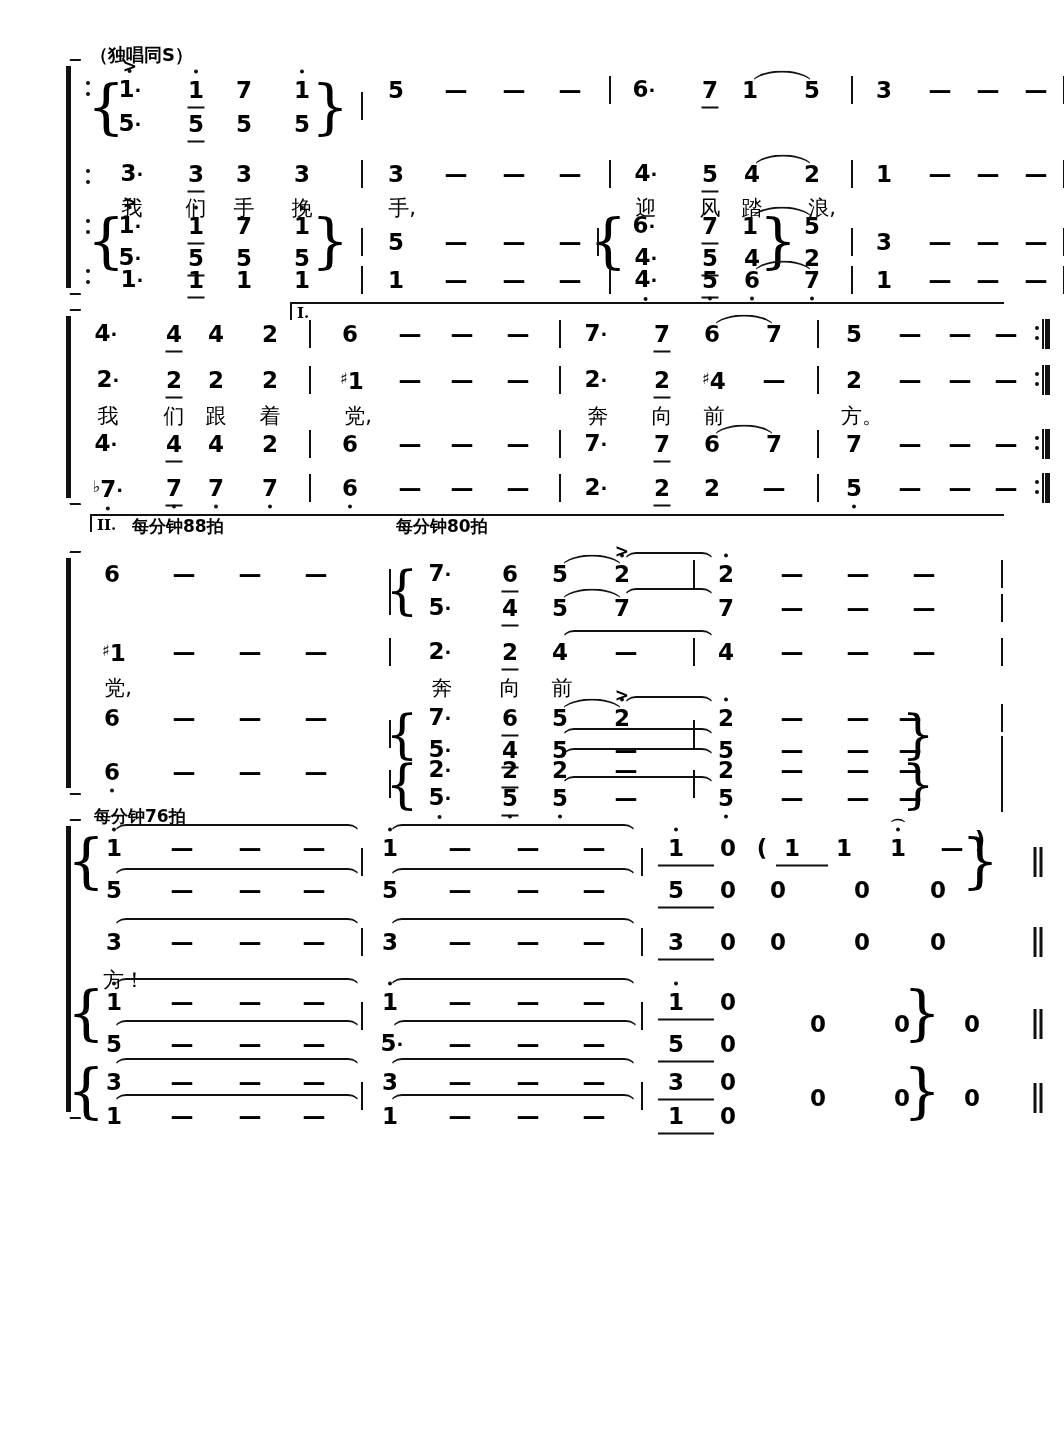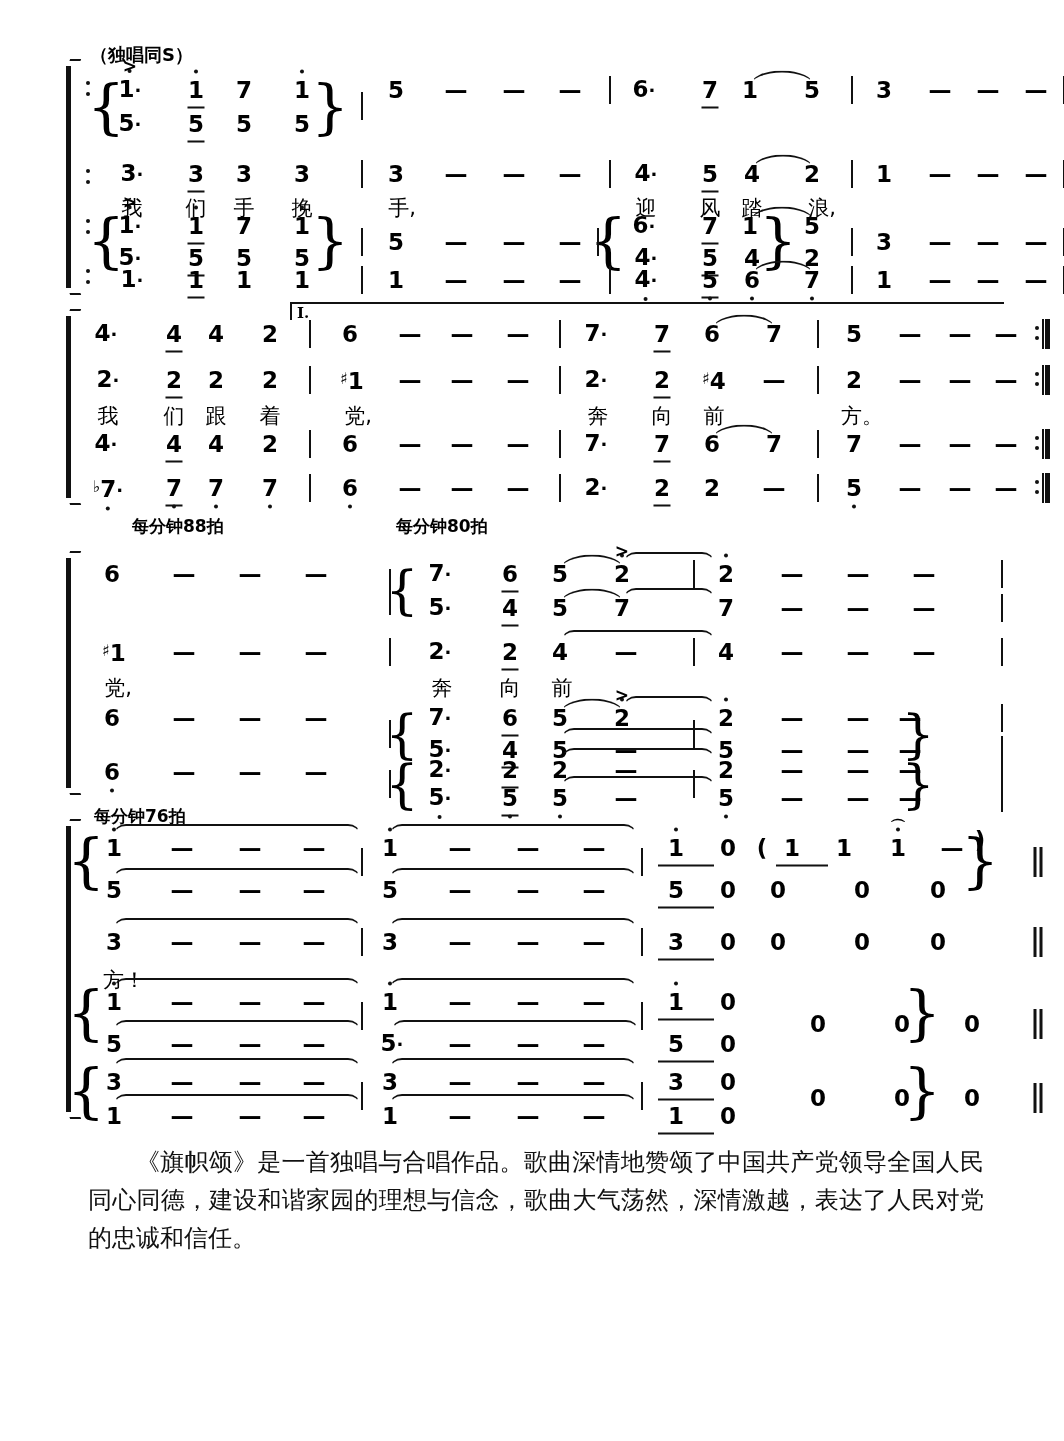--- a/index.html
+++ b/index.html
@@ -557,20 +557,23 @@
       </div>
     </div>
 
     <div class="system" style="top:522px; height:270px;">
       <div class="sys-bracket" style="top:32px;">
         <div class="bar"></div>
           <div class="hook-t"></div>
           <div class="hook-b"></div>
       </div>
 
+      <div class="volta" style="left:28px; top:-8px; width:912px;">
+        <span>II.</span>
+      </div>
       <div class="tempo" style="left:70px; top:-4px;">每分钟88拍</div>
       <div class="tempo" style="left:334px; top:-4px;">每分钟80拍</div>
 
       <div class="brace" style="left:340px; top:68px;">{</div>
       <div class="brace" style="left:340px; top:212px;">{</div>
       <div class="brace" style="left:340px; top:262px;">{</div>
       <div class="brace" style="left:856px; top:212px;">}</div>
       <div class="brace" style="left:856px; top:262px;">}</div>
 
       <div class="n" style="left:50px; top:52px;">6</div>
@@ -831,16 +834,15 @@
       <div class="n" style="left:910px; top:282px;">0</div>
       <div class="dblbar" style="left:976px; top:282px;">
           <i></i>
           <i></i>
         </div>
     </div>
 
   </div>
 
   <div class="prose">
-    <p>《旗帜颂》是一首独唱与合唱作品。歌曲深情地赞颂了中国共产党领导全国人民同心同德，建设和谐家园的理想与信念，歌曲大气荡然，深情激越，表达了人民对党的忠诚和信任。</p>
   </div>
 
 </div>
 
 </body></html>

